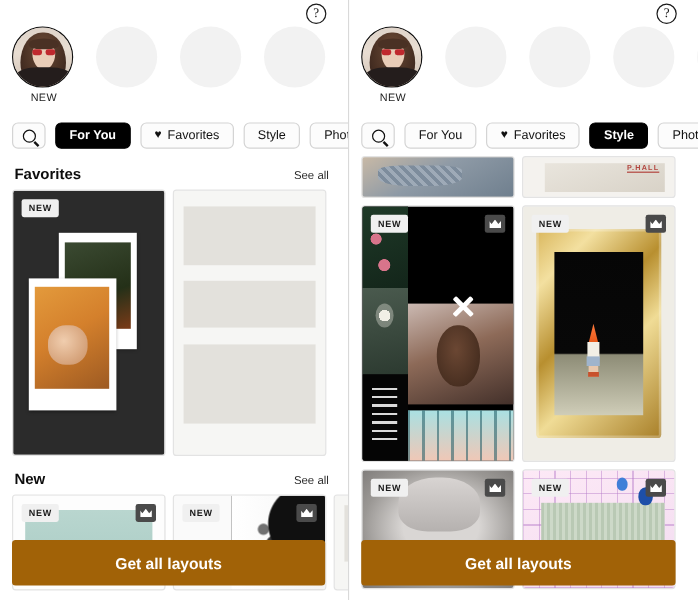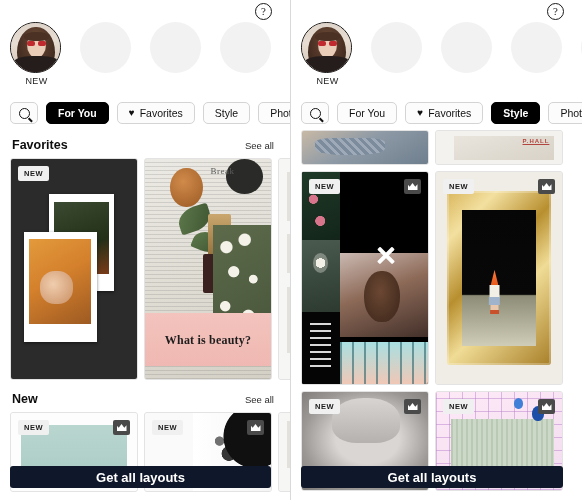--- a/index.html
+++ b/index.html
@@ -250,22 +250,22 @@
       linear-gradient(160deg,#fde9f6,#f2dcf0); display:block; }
   .rD .photo { position:absolute; left:12%; top:28%; right:6%; bottom:6%;
       background: repeating-linear-gradient(90deg,#b9c9b4 0 2px,#cdd9c8 2px 5px); }
   .rD .bal1 { position:absolute; left:62%; top:6%; width:9px; height:11px;
       background:#3f7fd8; border-radius:50% 50% 46% 46%; }
   .rD .bal2 { position:absolute; left:76%; top:14%; width:12px; height:15px;
       background:#1d4fa8; border-radius:50% 50% 44% 44%; }
 
   
   .cta {
-    position: absolute; left: 10px; right: 19px; bottom: 12px; height: 22px;
-    background: #0f172a; color: #fff; border-radius: 3px;
+    position: absolute; left: 10px; right: 19px; bottom: 12px; height: 38px;
+    background: #a16207; color: #fff; border-radius: 3px;
     display: flex; align-items: center; justify-content: center;
     font-size: 13px; font-weight: 700; z-index: 20;
   }
 </style>
 </head>
 <body>
 
 <div class="screens">
 
   <div class="panel panel-left">
@@ -331,35 +331,20 @@
                 <i></i>
               </div>
           <div class="pol pol2">
                 <i></i>
                 <u></u>
               </div>
         </div>
         <div class="badge-new">NEW</div>
       </div>
 
-      <div class="card" style="width:128px;height:222px">
-        <div class="art a2">
-          <div class="news"></div>
-          <div class="disc"></div>
-              <div class="cup"></div>
-          <div class="topword">Break</div>
-          <div class="leaf l1"></div>
-              <div class="leaf l2"></div>
-          <div class="bottle"></div>
-              <div class="blk"></div>
-              <div class="fl"></div>
-          <div class="pinkband"></div>
-          <div class="caption">What is beauty?</div>
-        </div>
-      </div>
 
       <div class="card" style="width:128px;height:222px">
         <div class="art a3">
           <i style="top:6%;height:22%"></i>
               <i style="top:34%;height:18%"></i>
               <i style="top:58%;height:30%"></i>
         </div>
       </div>
     </div>
 

